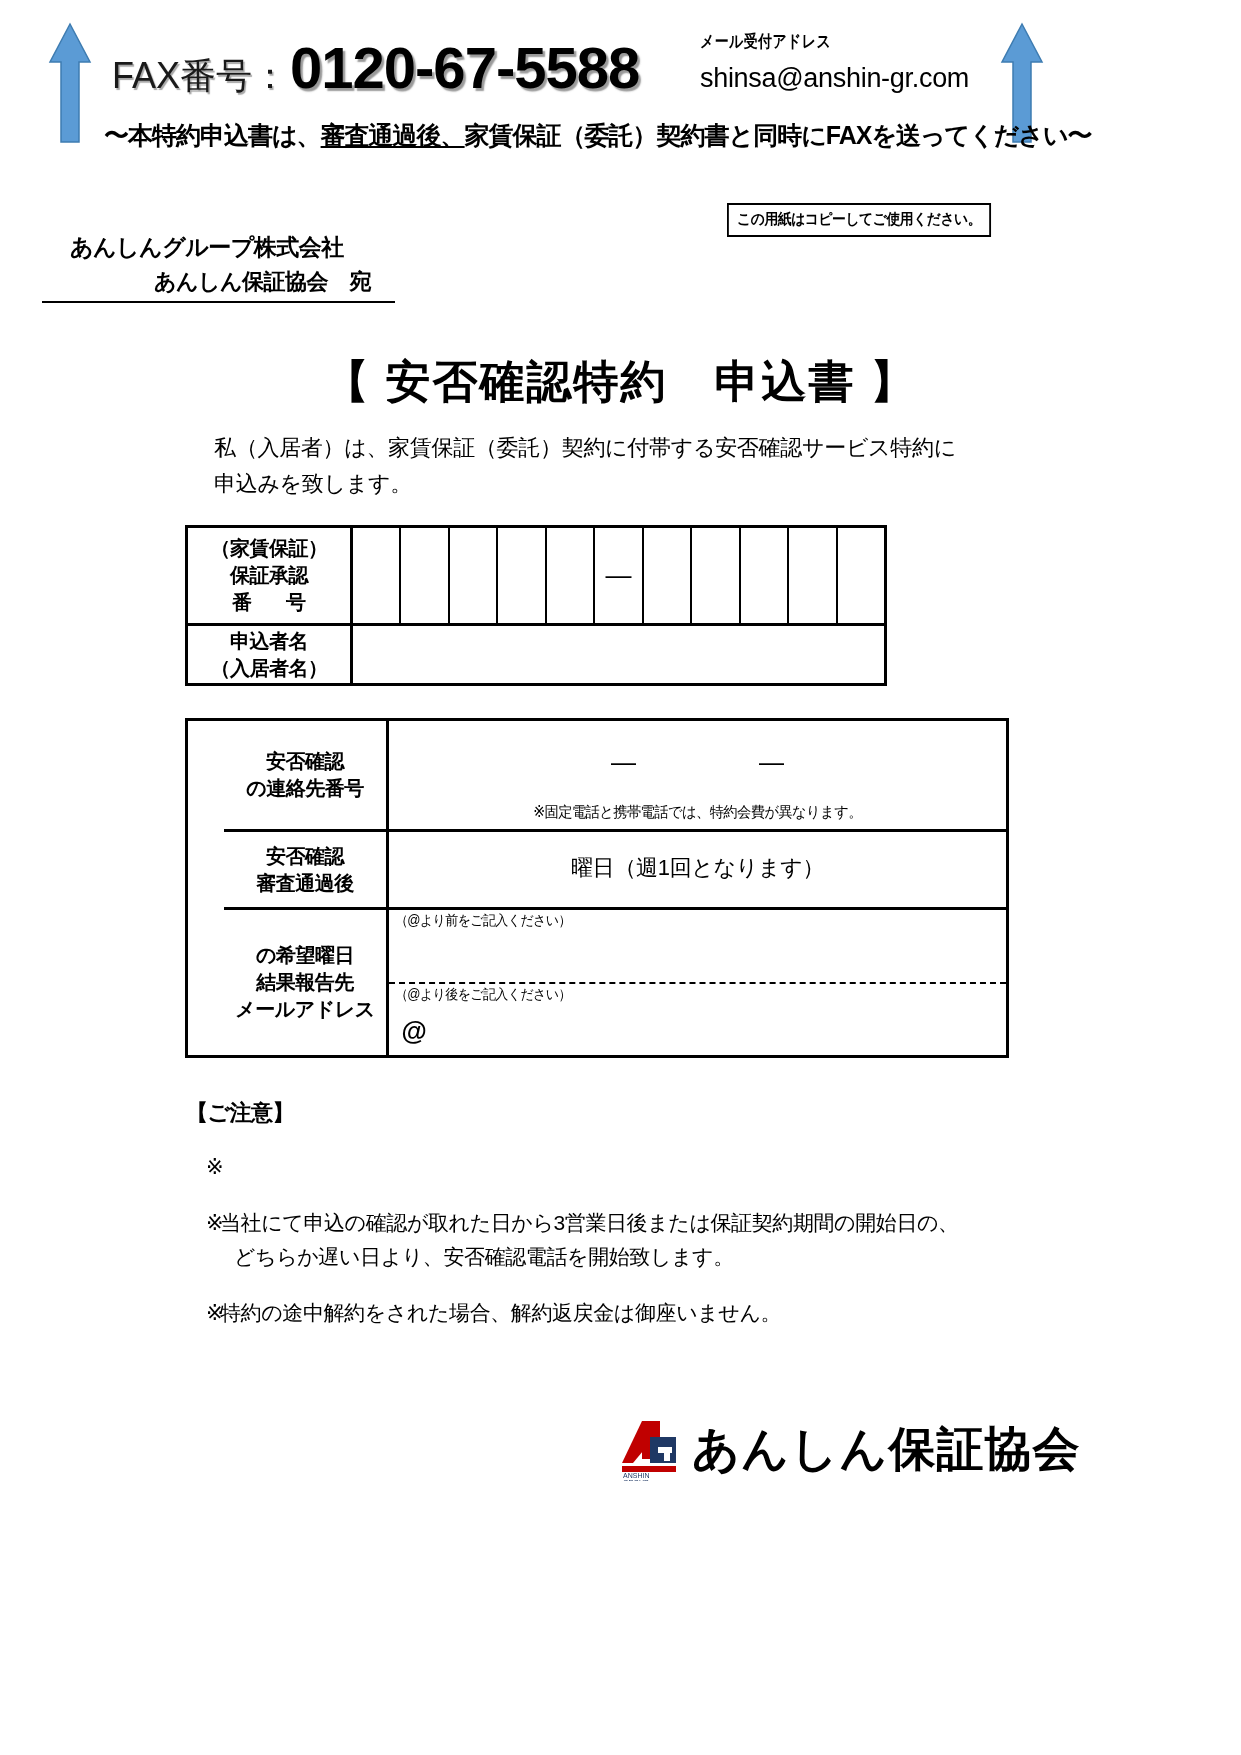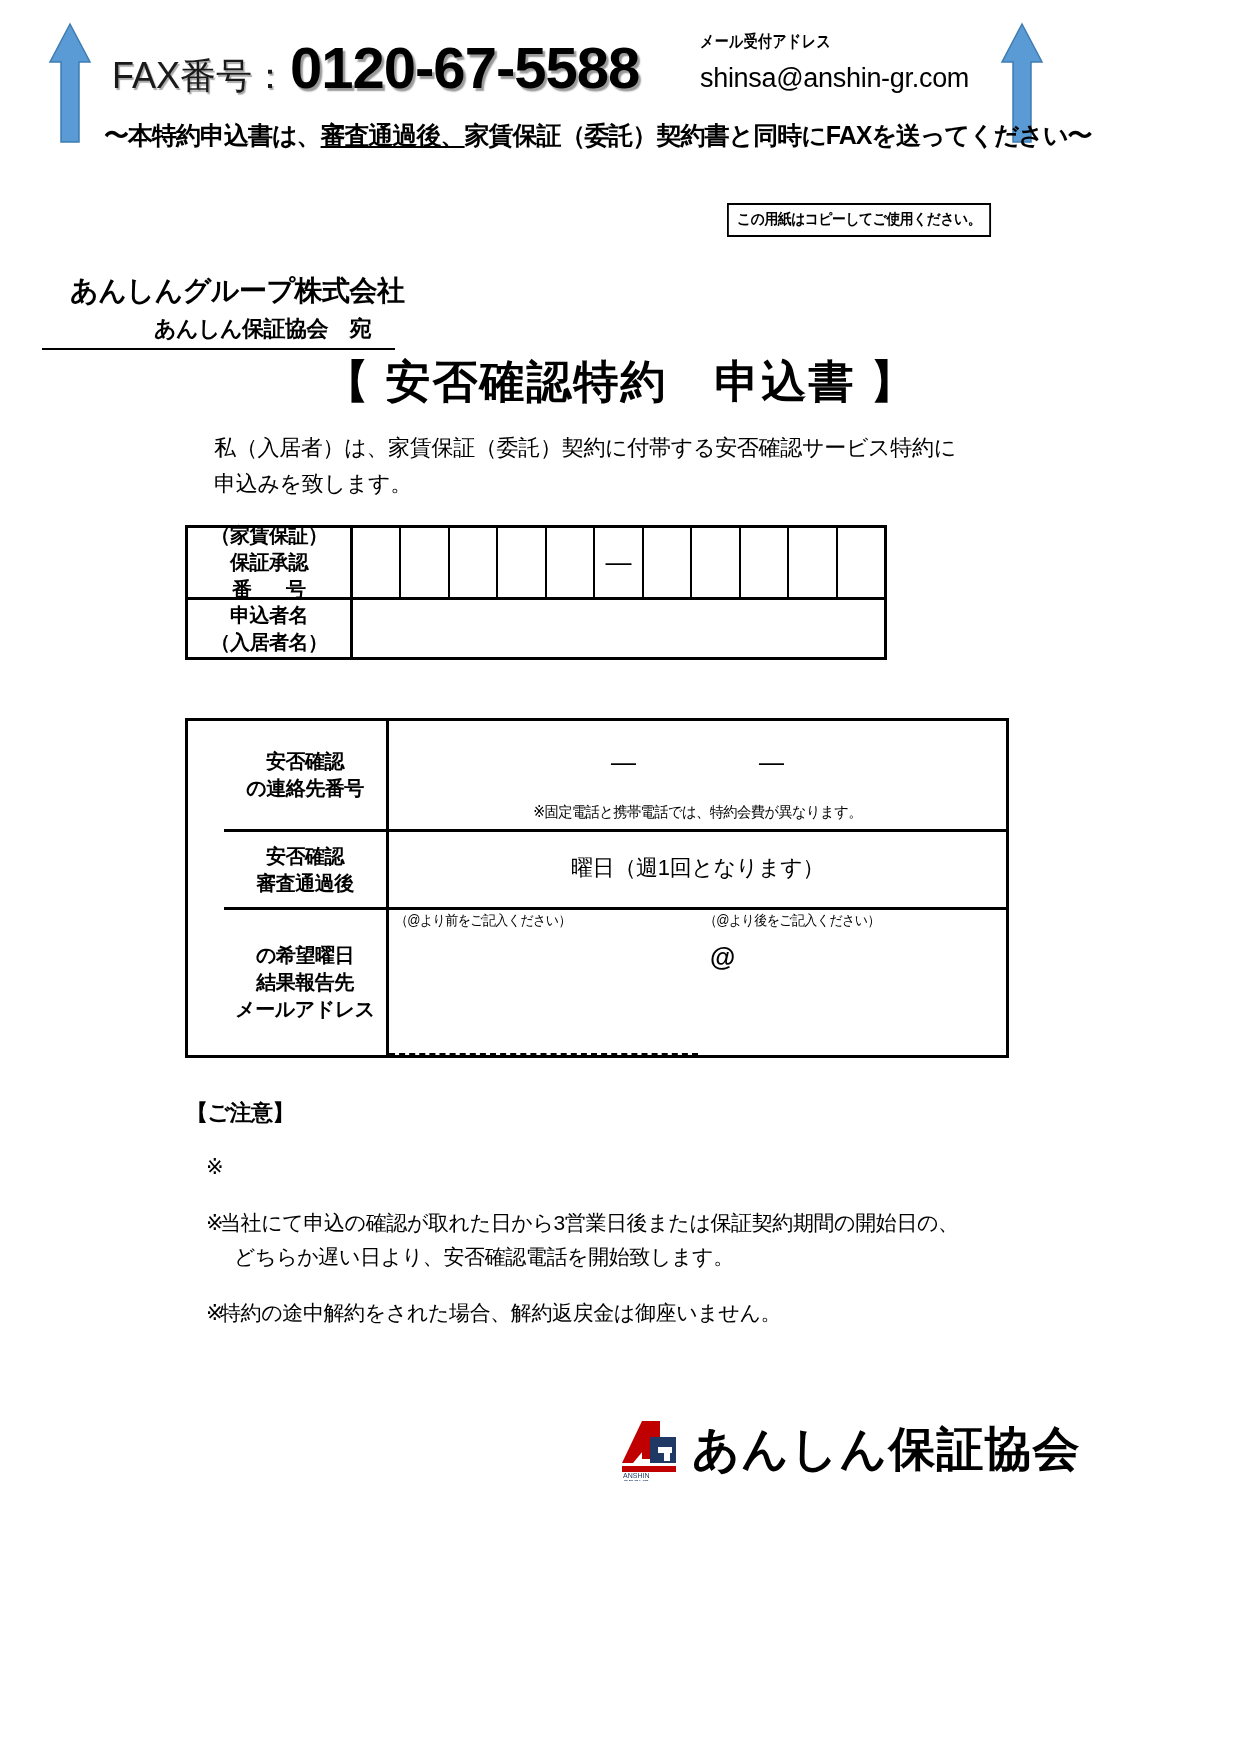--- a/index.html
+++ b/index.html
@@ -103,26 +103,25 @@
   }
 
   
   .addressee {
     position: absolute;
     left: 42px;
     top: 232px;
     width: 420px;
   }
   .addressee-line1 {
-    font-size: 28px;
+    font-size: 23px;
     font-weight: 700;
     letter-spacing: -0.5px;
     padding-left: 28px;
     white-space: nowrap;
-    margin-top: 40px;
   }
   .addressee-line2 {
     font-size: 22px;
     font-weight: 700;
     letter-spacing: -0.5px;
     padding-left: 112px;
     margin-top: 4px;
     white-space: nowrap;
   }
   .addressee-rule {
@@ -175,21 +174,21 @@
     letter-spacing: -0.5px;
     line-height: 1.35;
     text-align: center;
     padding: 2px 0;
   }
   .lbl-cell span { white-space: nowrap; display: block; }
   .lbl-spaced { letter-spacing: 7px; text-indent: 7px; }
 
   
   #table-approval { left: 185px; top: 525px; width: 702px; }
-  #table-approval .row-number { height: 69px; }
+  #table-approval .row-number { height: 95px; }
   #table-approval .boxes {
     flex: 1;
     display: flex;
   }
   #table-approval .boxes .bx {
     flex: 1;
     border-right: 2px solid #000;
     display: flex;
     align-items: center;
     justify-content: center;
@@ -241,21 +240,21 @@
     align-items: center;
     justify-content: center;
     font-size: 22px;
     letter-spacing: -0.3px;
     padding-bottom: 4px;
   }
 
   .email-val {
     flex: 1;
     display: flex;
-    flex-direction: row;
+    flex-direction: column;
   }
   .email-part {
     flex: 1;
     position: relative;
   }
   .email-part-top { border-bottom: 2px dashed #000; }
   .email-hint {
     position: absolute;
     left: 6px;
     top: 2px;

